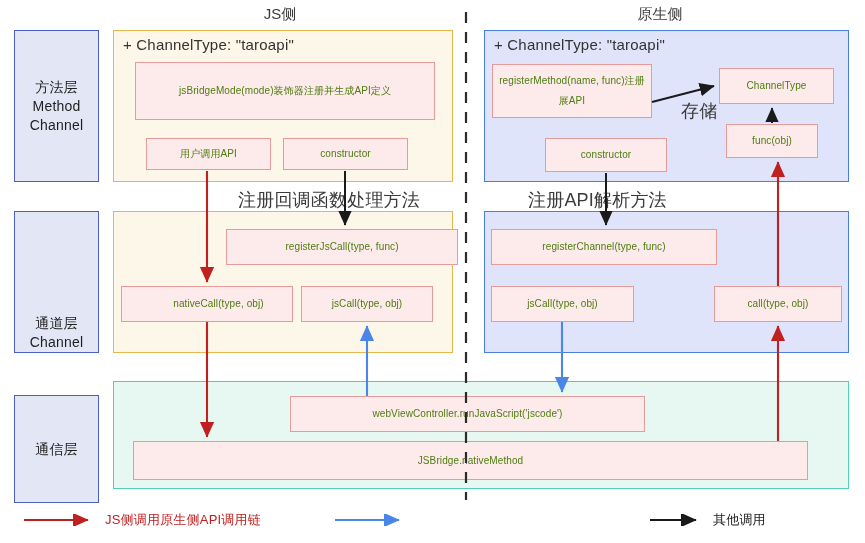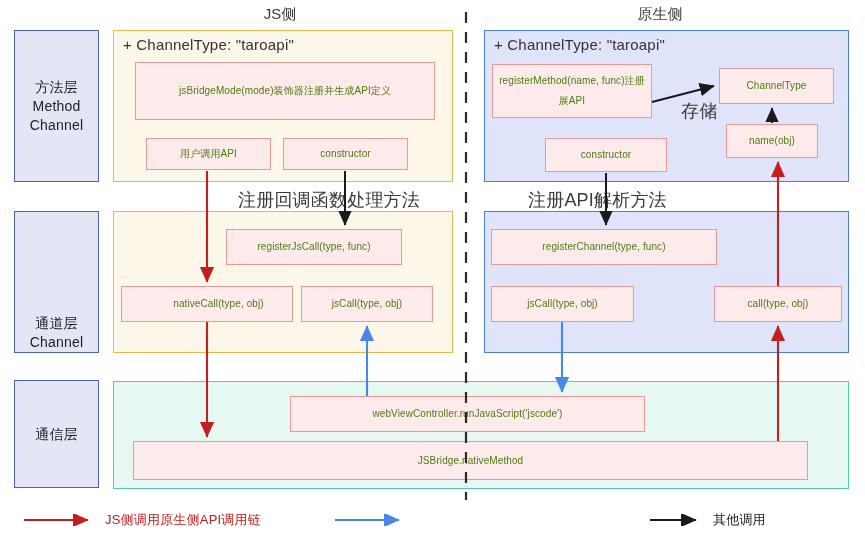--- a/index.html
+++ b/index.html
@@ -121,21 +121,21 @@
     </div>
   </div>
 
   <div class="abs layer-label" style="left:14px;top:211px;width:85px;height:142px;align-items:flex-end;">
     <div>
       <div>通道层</div>
       <div>Channel</div>
     </div>
   </div>
 
-  <div class="abs layer-label" style="left:14px;top:380px;width:85px;height:108px;">
+  <div class="abs layer-label" style="left:14px;top:395px;width:85px;height:108px;">
     <div>
       <div>通信层</div>
     </div>
   </div>
 
   <div class="abs panel panel-js" style="left:113px;top:30px;width:340px;height:152px;">
     <div class="panel-title">+ ChannelType: "taroapi"</div>
   </div>
 
   <div class="abs mbox" style="left:135px;top:62px;width:300px;height:58px;">jsBridgeMode(mode)装饰器注册并生成API定义</div>
@@ -145,29 +145,29 @@
   <div class="abs mbox" style="left:283px;top:138px;width:125px;height:32px;">constructor</div>
 
   <div class="abs panel panel-native" style="left:484px;top:30px;width:365px;height:152px;">
     <div class="panel-title">+ ChannelType: "taroapi"</div>
   </div>
 
   <div class="abs mbox" style="left:492px;top:64px;width:160px;height:54px;">registerMethod(name, func)注册展API</div>
 
   <div class="abs mbox" style="left:719px;top:68px;width:115px;height:36px;">ChannelType</div>
 
-  <div class="abs mbox" style="left:726px;top:124px;width:92px;height:34px;">name(obj)</div>
+  <div class="abs mbox" style="left:726px;top:124px;width:92px;height:34px;">func(obj)</div>
 
   <div class="abs mbox" style="left:545px;top:138px;width:122px;height:34px;">constructor</div>
 
   <div class="abs panel panel-js" style="left:113px;top:211px;width:340px;height:142px;">
     <div class="panel-title"></div>
   </div>
 
-  <div class="abs mbox" style="left:226px;top:229px;width:176px;height:36px;">registerJsCall(type, func)</div>
+  <div class="abs mbox" style="left:226px;top:229px;width:232px;height:36px;">registerJsCall(type, func)</div>
 
   <div class="abs mbox" style="left:121px;top:286px;width:172px;height:36px;padding-left:28px;">nativeCall(type, obj)</div>
 
   <div class="abs mbox" style="left:301px;top:286px;width:132px;height:36px;">jsCall(type, obj)</div>
 
   <div class="abs panel panel-native" style="left:484px;top:211px;width:365px;height:142px;">
     <div class="panel-title"></div>
   </div>
 
   <div class="abs mbox" style="left:491px;top:229px;width:226px;height:36px;">registerChannel(type, func)</div>

